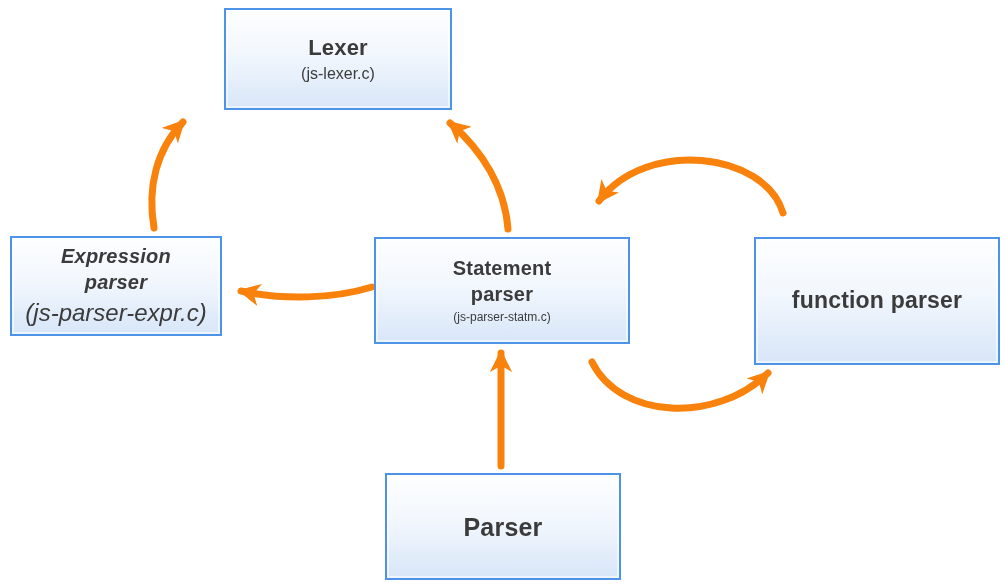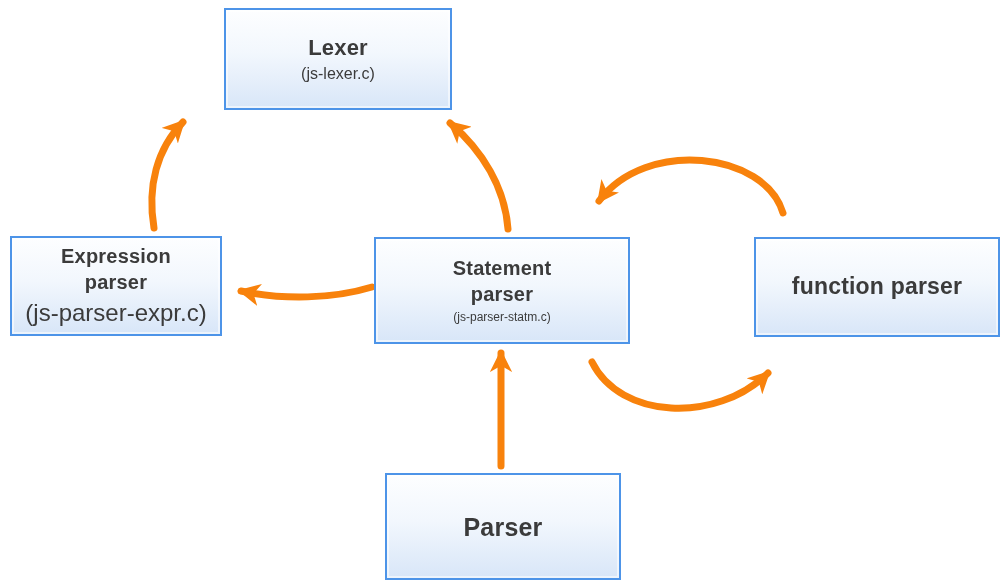--- a/index.html
+++ b/index.html
@@ -57,23 +57,23 @@
     white-space: pre-line;
     line-height: 1.28;
     letter-spacing: 0.2px;
   }
   .node .subtitle {
     line-height: 1.25;
     margin-top: 2px;
   }
   
   .node-lexer            { left: 200px; top: 8px;   width: 228px; height: 102px; margin-left: 24px; }
-  .node-expression       { left: 10px;  top: 236px; width: 212px; height: 100px; }
+  .node-expression       { left: 10px;  top: 236px; width: 212px; height: 100px; font-style: italic; }
   .node-statement        { left: 374px; top: 237px; width: 256px; height: 107px; justify-content: center; }
-  .node-function         { left: 754px; top: 237px; width: 246px; height: 100px; }
+  .node-function         { left: 754px; top: 237px; width: 246px; height: 128px; }
   .node-parser           { left: 385px; top: 473px; width: 236px; height: 107px; }
 
   .node-lexer .title      { font-size: 22px; }
   .node-lexer .subtitle   { font-size: 16px; }
   .node-expression .title    { font-size: 20px; }
   .node-expression .subtitle { font-size: 24px; }
   .node-statement .title     { font-size: 20px; }
   .node-statement .subtitle  { font-size: 12px; }
   .node-function .title      { font-size: 23px; }
   .node-function .subtitle   { font-size: 18px; }

